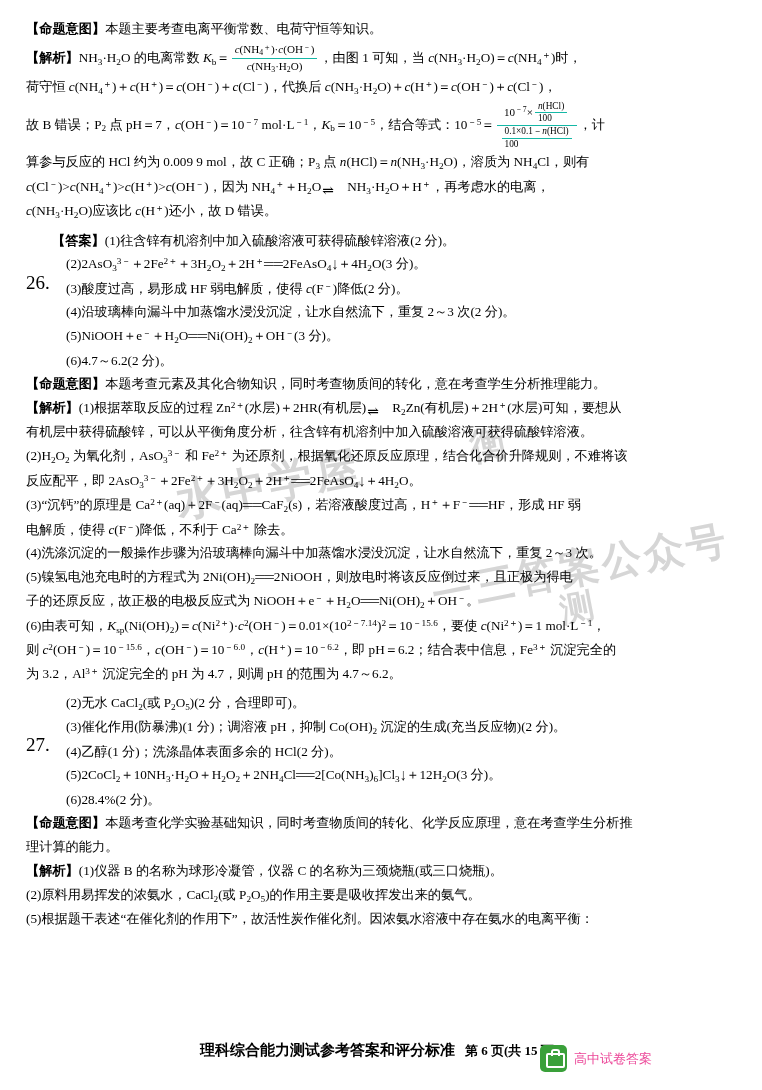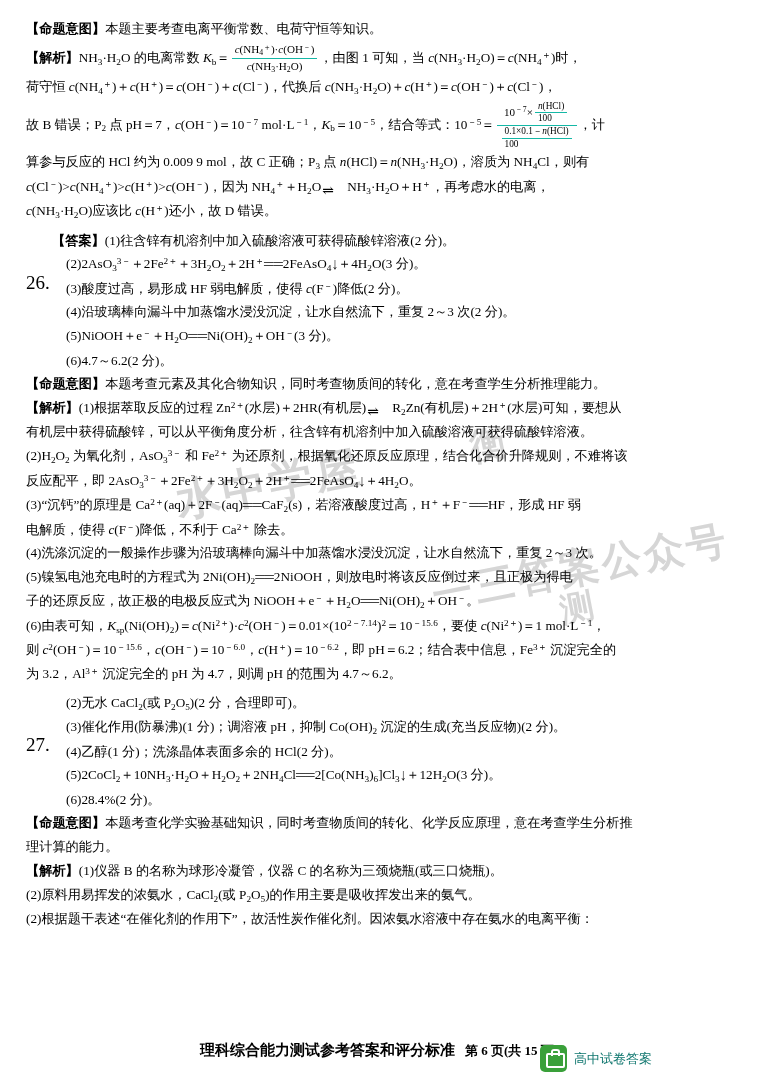--- a/index.html
+++ b/index.html
@@ -158,21 +158,21 @@
     position: absolute;
     left: 11px; top: 4px;
     width: 5px; height: 5px;
     border: 2px solid #ffffff;
     border-bottom: none;
     border-radius: 3px 3px 0 0;
   }
   .brand-text {
     font-size: 13px;
     font-family: "Liberation Sans", sans-serif;
-    color: #0f766e;
+    color: #ec4899;
     white-space: nowrap;
   }
   .sep-space { height: 5px; }
 </style>
 </head>
 <body>
 
 <div class="page">
 
   <div class="watermark">
@@ -282,21 +282,21 @@
       理计算的能力。
     </div>
 
     <div class="blk">
       <span class="tag">【解析】</span><span>(1)仪器 B 的名称为球形冷凝管，仪器 C 的名称为三颈烧瓶(或三口烧瓶)。</span>
     </div>
     <div class="blk">
       (2)原料用易挥发的浓氨水，CaCl<sub>2</sub>(或 P<sub>2</sub>O<sub>5</sub>)的作用主要是吸收挥发出来的氨气。
     </div>
     <div class="blk">
-      (2)根据题干表述“在催化剂的作用下”，故活性炭作催化剂。因浓氨水溶液中存在氨水的电离平衡：
+      (5)根据题干表述“在催化剂的作用下”，故活性炭作催化剂。因浓氨水溶液中存在氨水的电离平衡：
     </div>
 
   </div>
 
   <div class="footer">
     <div class="footer-line">
       <span>理科综合能力测试参考答案和评分标准</span><span class="footer-page">第 6 页(共 15 页)</span>
     </div>
     <div class="brand">
       <div class="brand-logo"></div>

